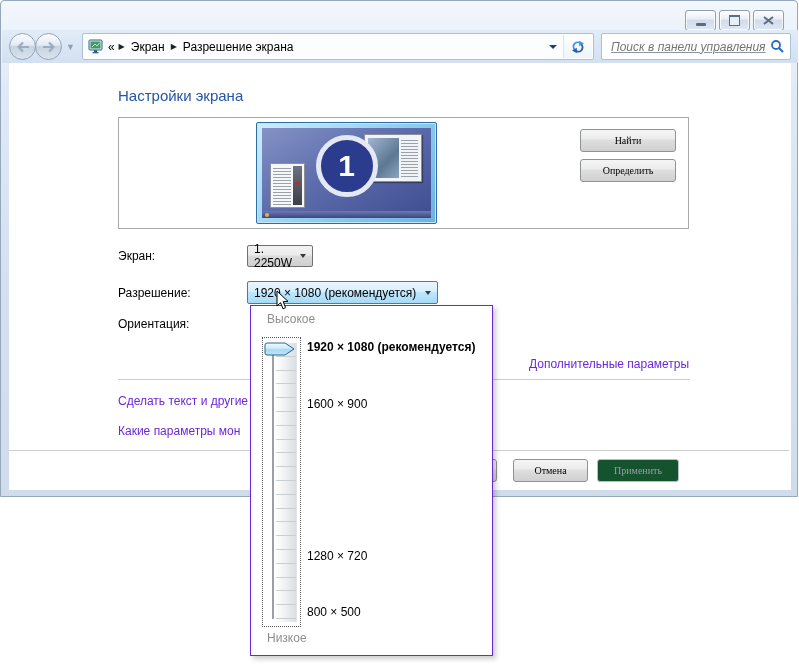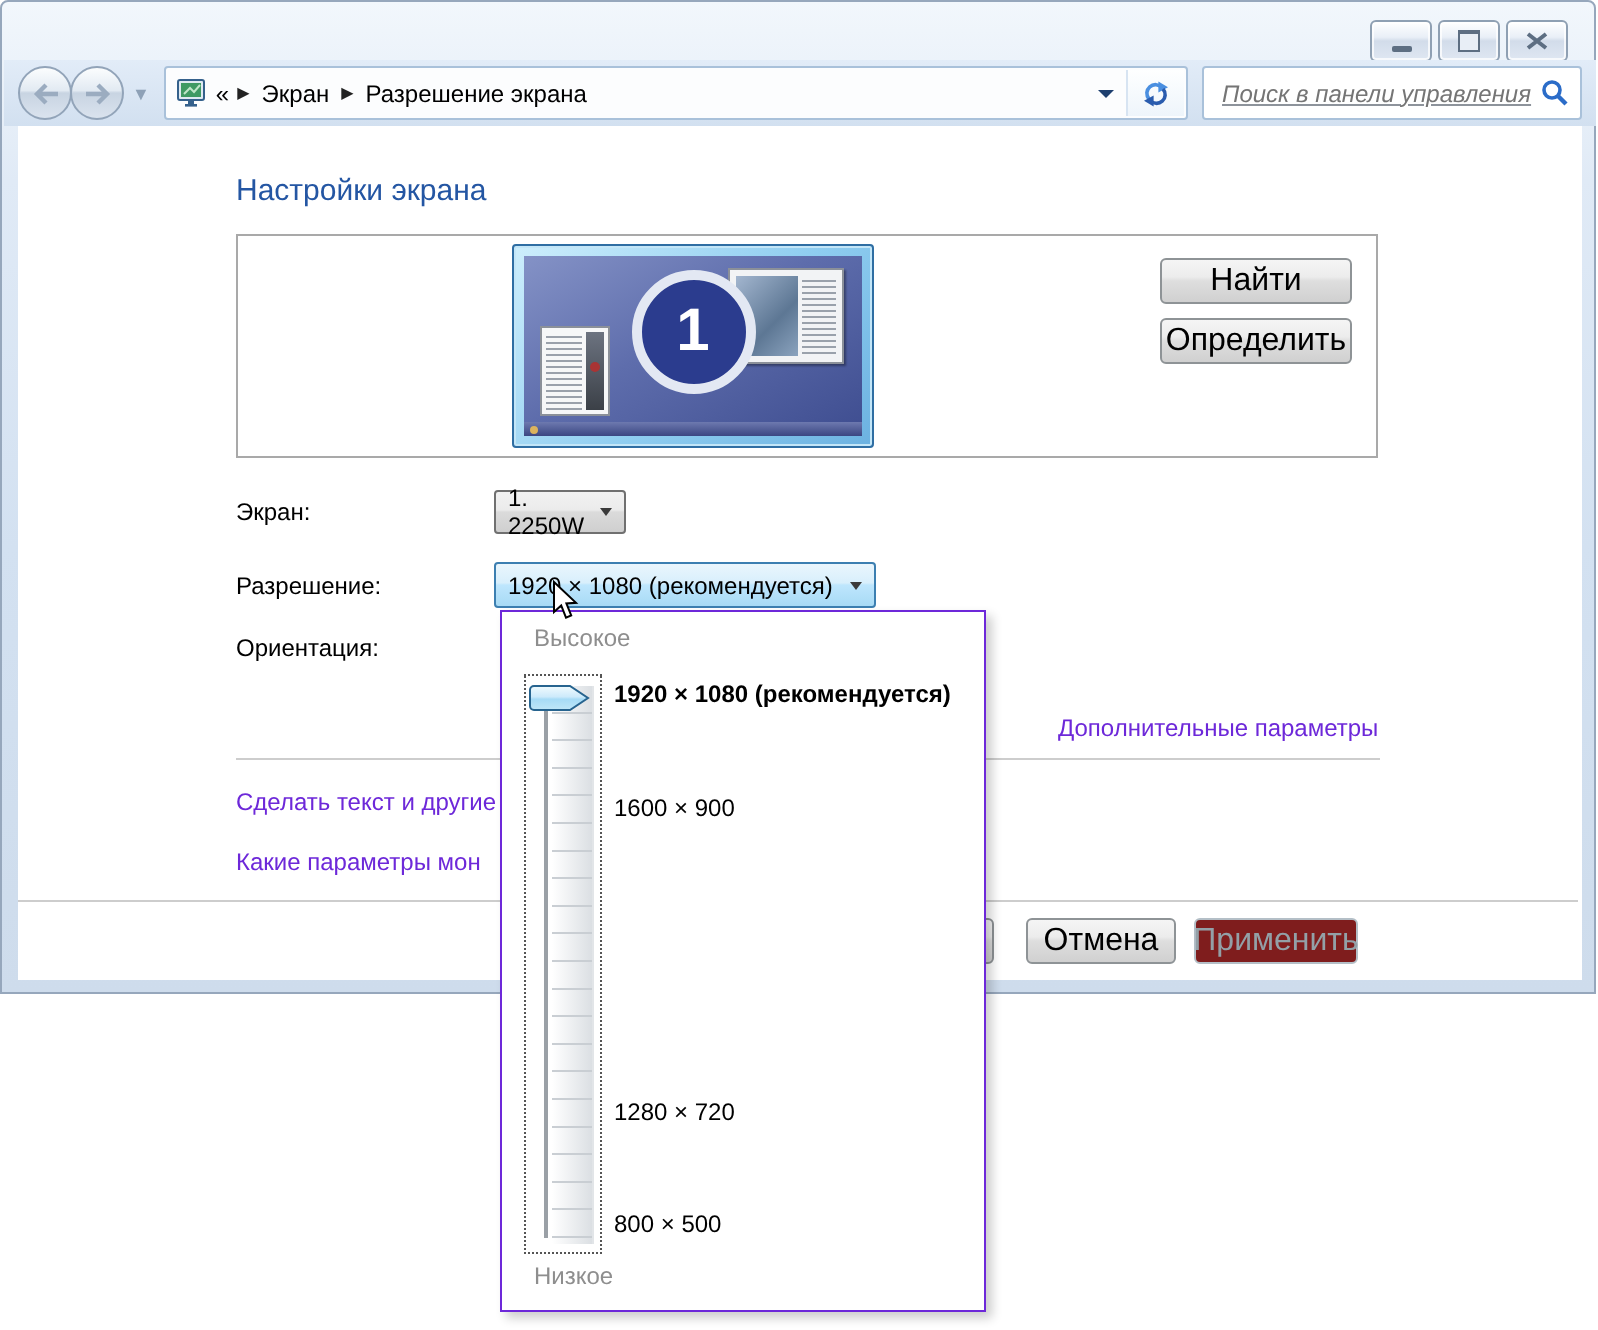--- a/index.html
+++ b/index.html
@@ -38,26 +38,26 @@
   .mon-start{position:absolute;left:3px;bottom:1px;width:4px;height:4px;border-radius:50%;background:#dcb35d;}
   .mon-circle{position:absolute;left:50%;top:42%;transform:translate(-50%,-50%);width:52px;height:52px;border-radius:50%;border:5px solid #e3e8f3;background:#2b3c8e;color:#fff;font-size:30px;font-weight:bold;display:flex;align-items:center;justify-content:center;}
   .mon-window{position:absolute;right:9px;top:6px;width:50px;height:40px;background:#f2f3f5;border:1px solid #8b9099;box-shadow:1px 1px 1px rgba(0,0,0,.35);display:flex;gap:2px;padding:3px;}
   .mon-window-left{flex:1;background:linear-gradient(135deg,#a3b6cf,#5d7794 60%,#8ba3be);}
   .mon-window-right{width:17px;background:repeating-linear-gradient(#f2f3f5 0 2px,#9aa1ab 2px 3px);}
   .mon-dialog{position:absolute;left:8px;bottom:10px;width:29px;height:39px;background:#f6f7f8;border:1px solid #8b9099;display:flex;gap:2px;padding:2px;}
   .mon-dialog-left{flex:1;background:repeating-linear-gradient(#f6f7f8 0 2px,#9aa1ab 2px 3px);}
   .mon-dialog-right{width:9px;background:linear-gradient(#6c7380,#3b4047);position:relative;}
   .mon-dialog-dot{position:absolute;left:2px;top:15px;width:5px;height:5px;border-radius:50%;background:#a93434;}
 
-  .btn{border:1px solid #8e9396;border-radius:3px;background:linear-gradient(#f5f5f5,#ececec 40%,#dedede 50%,#d0d0d0);display:flex;align-items:center;justify-content:center;font-size:16px;cursor:default;}
+  .btn{border:1px solid #8e9396;border-radius:3px;background:linear-gradient(#f5f5f5,#ececec 40%,#dedede 50%,#d0d0d0);display:flex;align-items:center;justify-content:center;font-size:10px;cursor:default;font-family:Liberation Serif, serif;}
   .btn-find{left:580px;top:129px;width:96px;height:23px;}
   .btn-identify{left:580px;top:159px;width:96px;height:23px;}
   .btn-ok{left:420px;top:459px;width:77px;height:23px;z-index:1;}
   .btn-cancel{left:513px;top:459px;width:75px;height:23px;z-index:1;}
-  .btn-apply{left:597px;top:459px;width:82px;height:23px;z-index:1;background:#7f1d1d;border-color:#b4bfc7;color:#93a0a7;}
+  .btn-apply{left:597px;top:459px;width:82px;height:23px;z-index:1;background:#14532d;border-color:#b4bfc7;color:#93a0a7;}
 
   .field-label{left:118px;white-space:nowrap;}
   .combo{display:flex;align-items:center;border-radius:2px;padding:0 6px;cursor:default;}
   .combo-screen{left:247px;top:245px;width:66px;height:22px;border:1px solid #707070;background:linear-gradient(#f2f2f2,#ebebeb 45%,#dbdbdb 50%,#cfcfcf);}
   .combo-resolution{left:247px;top:281px;width:191px;height:23px;border:1px solid #3c7fb1;background:linear-gradient(#eaf6fd,#d8effc 45%,#bee6fd 50%,#a7daf5);justify-content:space-between;}
   .combo-arrow{width:0;height:0;border-left:3.5px solid transparent;border-right:3.5px solid transparent;border-top:4px solid #3a3a3a;margin-left:8px;flex:0 0 auto;}
 
   .link{color:#6d28d9;white-space:nowrap;cursor:pointer;}
   .divider{background:#cdcdcd;height:1px;}
 

